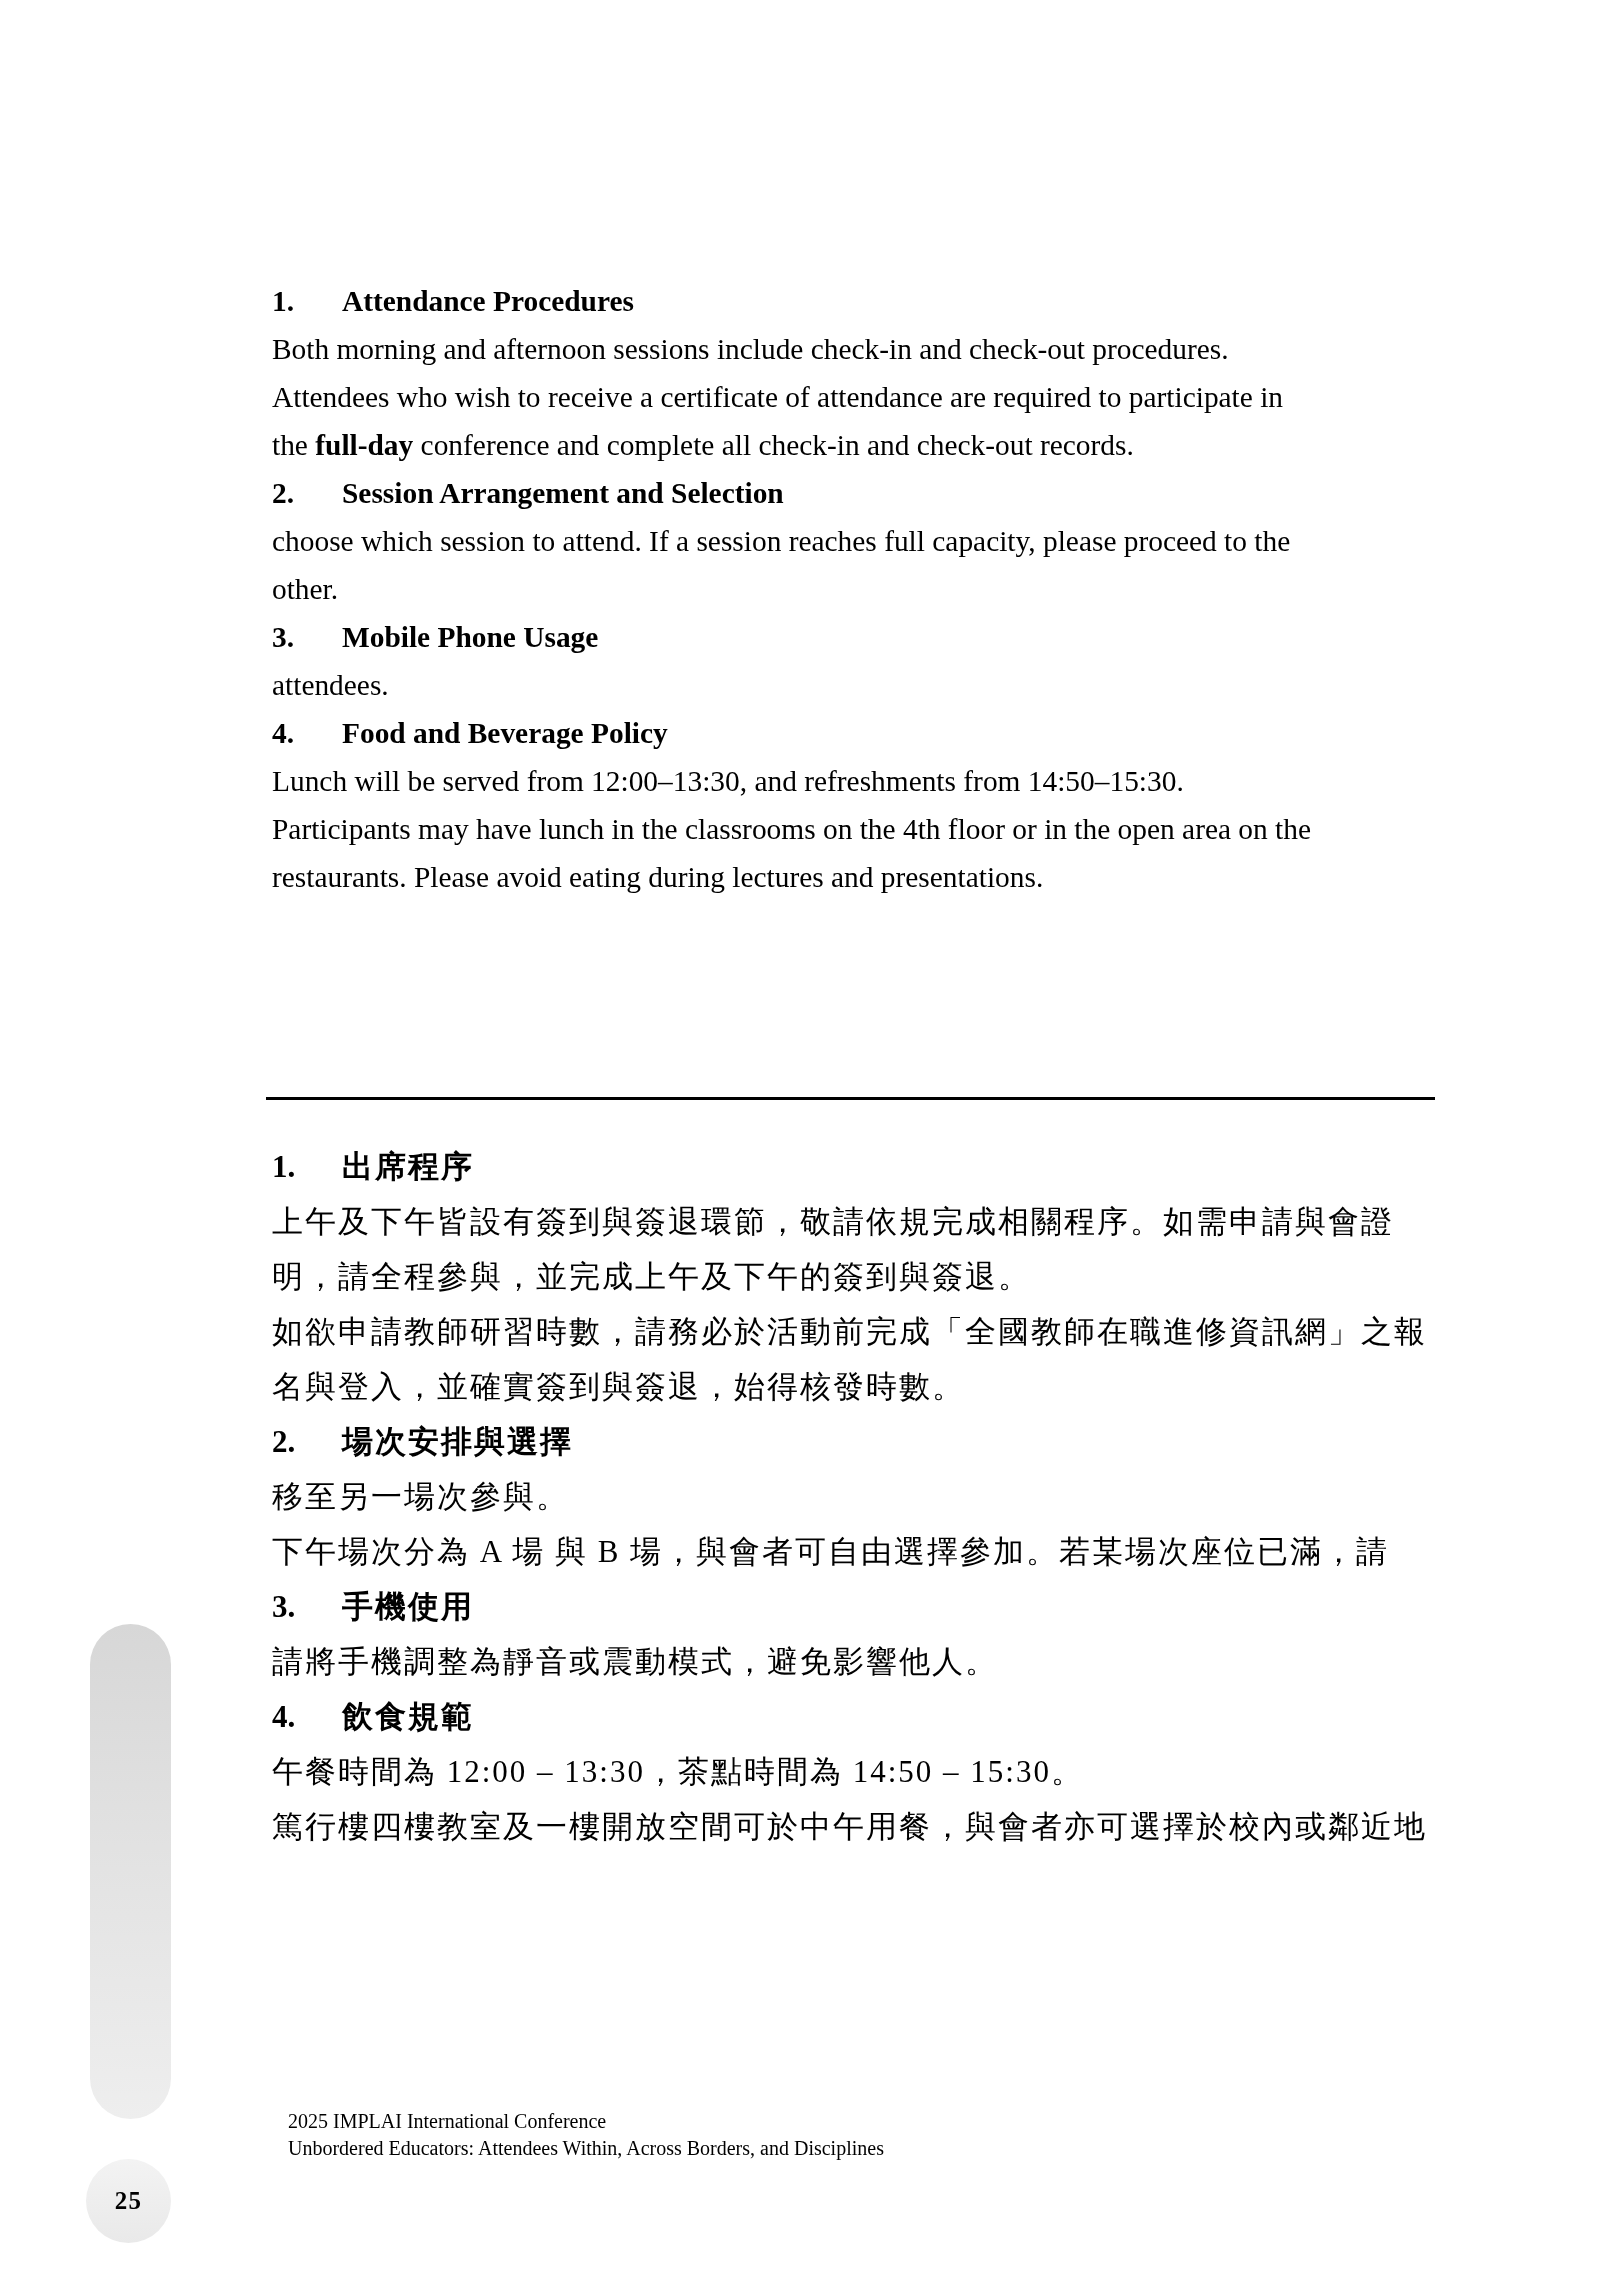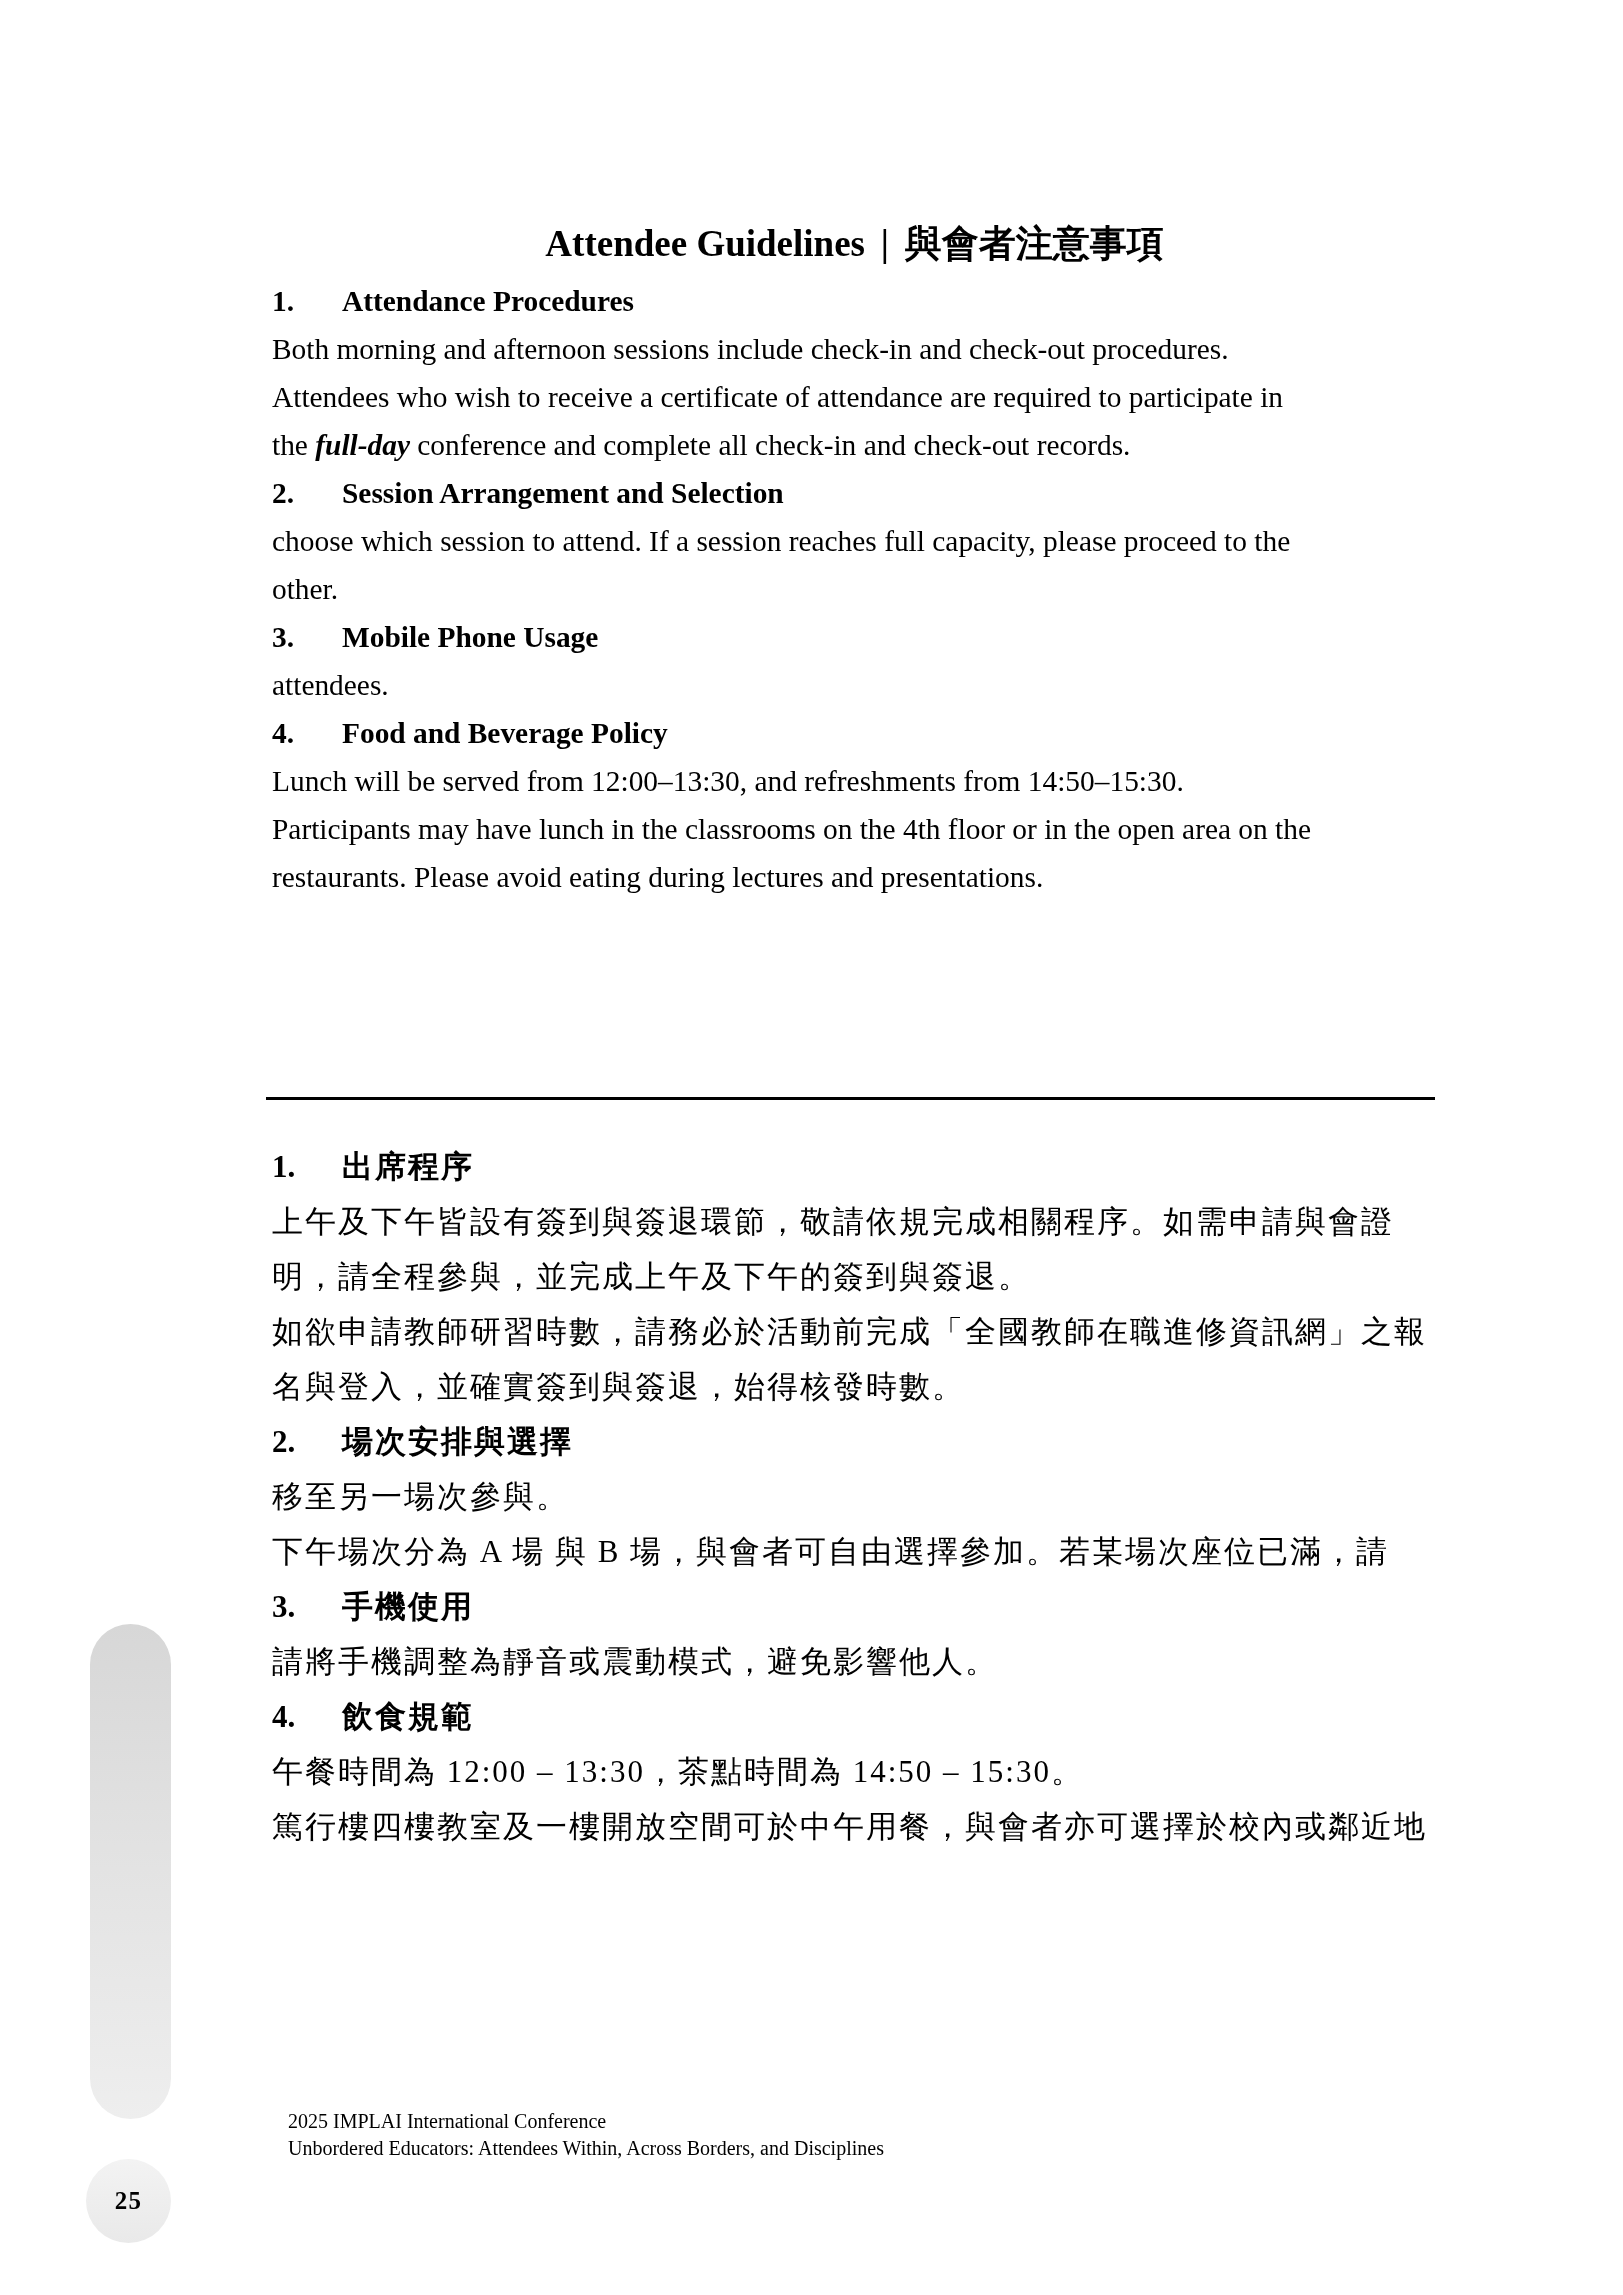--- a/index.html
+++ b/index.html
@@ -73,21 +73,21 @@
   }
   .sec-heading {
     display: flex;
     font-weight: bold;
   }
   .sec-num {
     width: 70px;
     flex: 0 0 70px;
   }
   .body-line { white-space: nowrap; }
-  .bold-inline { font-weight: bold; font-style: italic; }
+  .bold-inline { font-weight: bold; }
 
   
   .divider {
     position: absolute;
     left: 266px;
     top: 1097px;
     width: 1169px;
     height: 3.3px;
     background: #000000;
   }
@@ -118,25 +118,20 @@
 <body>
 
 <div class="page">
 
   <div class="side-capsule"></div>
 
   <div class="page-number-ellipse">
     <span class="num">25</span>
   </div>
 
-  <div class="title-row">
-    <span>Attendee Guidelines</span>
-    <span class="sep">|</span>
-    <span>與會者注意事項</span>
-  </div>
 
   <div class="en-block">
 
     <div class="sec-heading">
       <span class="sec-num">1.</span>
       <span>Attendance Procedures</span>
     </div>
     <div class="body-line">Both morning and afternoon sessions include check-in and check-out procedures.</div>
     <div class="body-line">Attendees who wish to receive a certificate of attendance are required to participate in</div>
     <div class="body-line"><span>the </span><span class="bold-inline">full-day</span><span> conference and complete all check-in and check-out records.</span></div>

